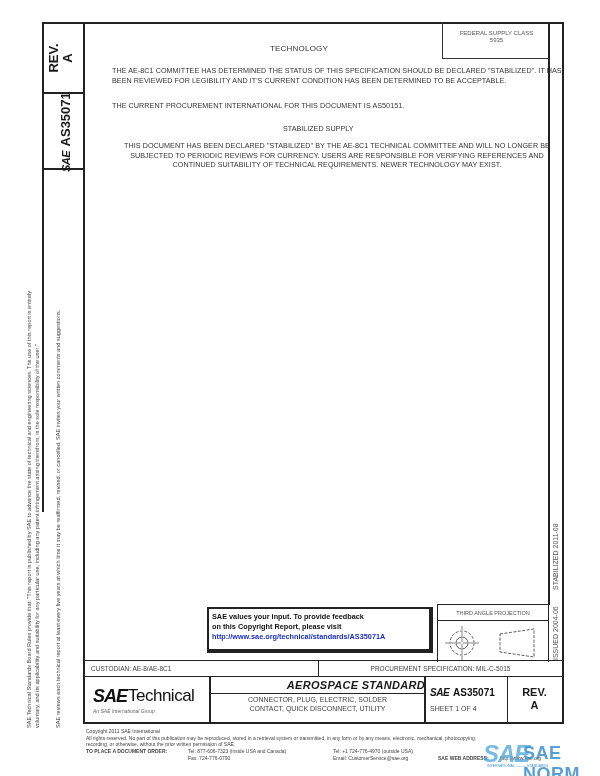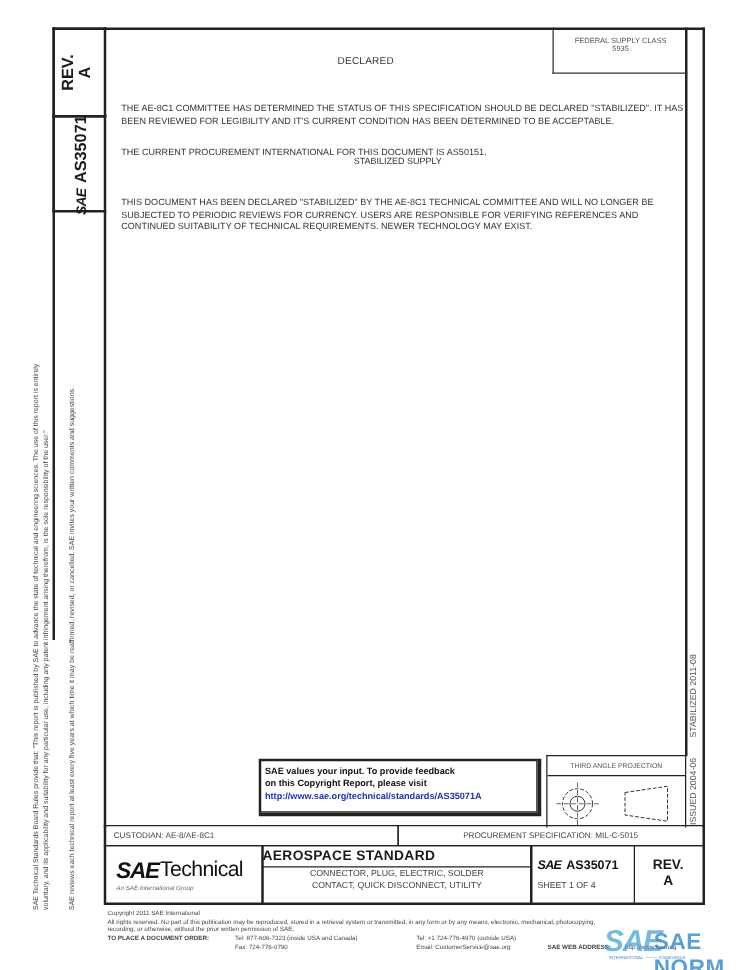--- a/index.html
+++ b/index.html
@@ -18,21 +18,21 @@
   .docnum-box { left: 42px; top: 92px; width: 43px; height: 78px; border: 2px solid #222; border-right: none; }
   .vtext { position: absolute; white-space: nowrap; transform: rotate(-90deg); transform-origin: center center; }
   .rev-label { font-weight: bold; font-size: 13px; text-align: center; line-height: 14px; }
   .docnum-label { font-weight: bold; font-size: 13px; }
   .sae-mini { font-weight: 900; font-style: italic; font-size: 11px; letter-spacing: -0.5px; }
 
   
   .fsc-box { left: 442px; top: 22px; width: 108px; height: 37px; border-left: 1px solid #333; border-bottom: 1px solid #333; font-size: 6px; color: #555; text-align: center; padding-top: 8px; line-height: 7px; }
 
   .rationale-title { left: 270px; top: 44px; font-size: 8px; color: #333; letter-spacing: 0.2px; }
-  .body-p { left: 97px; width: 450px; font-size: 7.2px; color: #333; line-height: 9.5px; letter-spacing: 0.05px; margin-top: 16px; }
+  .body-p { left: 112px; width: 450px; font-size: 7.2px; color: #333; line-height: 9.5px; letter-spacing: 0.05px; }
   .stab-title { left: 283px; top: 124px; font-size: 7.2px; color: #333; }
 
   
   .disclaimer { left: 0px; top: 0px; }
   .disc-line { position: absolute; font-size: 5.6px; color: #444; white-space: nowrap; transform: rotate(-90deg); transform-origin: left top; }
 
   
   .issue-text { font-size: 7px; color: #555; white-space: nowrap; transform: rotate(-90deg); transform-origin: left top; position: absolute; }
 
   
@@ -50,21 +50,21 @@
   
   .tb-logo { left: 83px; top: 676px; width: 128px; height: 48px; border: 2px solid #222; border-top: 1px solid #222; }
   .tb-title { left: 210px; top: 676px; width: 215px; height: 48px; border-bottom: 2px solid #222; border-top: 1px solid #222; }
   .tb-docnum { left: 424px; top: 676px; width: 84px; height: 48px; border: 2px solid #222; border-top: 1px solid #222; border-right: 1px solid #222; }
   .tb-rev { left: 507px; top: 676px; width: 57px; height: 48px; border: 2px solid #222; border-top: 1px solid #222; border-left: none; }
 
   .logo-sae { position: absolute; left: 8px; top: 9px; font-size: 18px; font-weight: 900; font-style: italic; letter-spacing: -1px; color: #111; }
   .logo-aero { position: absolute; left: 43px; top: 9px; font-size: 17px; color: #111; letter-spacing: -0.5px; }
   .logo-sub { position: absolute; left: 8px; top: 31px; font-size: 5px; color: #666; font-style: italic; }
 
-  .std-title { position: absolute; left: 0; top: 2px; width: 100%; text-align: left; font-size: 11px; font-weight: bold; letter-spacing: 0.3px; border-bottom: 1px solid #222; height: 15px; line-height: 13px; }
+  .std-title { position: absolute; left: 0; top: 2px; width: 100%; text-align: right; font-size: 11px; font-weight: bold; letter-spacing: 0.3px; border-bottom: 1px solid #222; height: 15px; line-height: 13px; font-style: italic; }
   .std-desc { position: absolute; left: 0; top: 18px; width: 100%; text-align: center; font-size: 7px; color: #444; line-height: 9px; }
 
   .dn-main { position: absolute; left: 4px; top: 10px; font-size: 10px; font-weight: bold; color: #111; white-space: nowrap; }
   .dn-main .sae-mini { font-size: 10px; margin-right: 4px; }
   .dn-sheet { position: absolute; left: 4px; top: 28px; font-size: 7px; color: #444; }
 
   .rev-t { position: absolute; left: 0; top: 9px; width: 100%; text-align: center; font-size: 11px; font-weight: bold; line-height: 13px; }
 
   
   .footer { left: 86px; top: 728px; font-size: 5px; color: #444; line-height: 6.5px; white-space: nowrap; }
@@ -100,25 +100,25 @@
 </div>
 
 <div class="abs frame-outer"></div>
 <div class="abs frame-inner-right"></div>
 
 <div class="abs fsc-box">
   <div>FEDERAL SUPPLY CLASS</div>
   <div>5935</div>
 </div>
 
-<div class="abs rationale-title">DECLARED</div>
+<div class="abs rationale-title">TECHNOLOGY</div>
 <div class="abs body-p" style="top:66px;">THE AE-8C1 COMMITTEE HAS DETERMINED THE STATUS OF THIS SPECIFICATION SHOULD BE DECLARED "STABILIZED". IT HAS BEEN REVIEWED FOR LEGIBILITY AND IT'S CURRENT CONDITION HAS BEEN DETERMINED TO BE ACCEPTABLE.</div>
 <div class="abs body-p" style="top:101px;">THE CURRENT PROCUREMENT INTERNATIONAL FOR THIS DOCUMENT IS AS50151.</div>
 <div class="abs stab-title">STABILIZED SUPPLY</div>
-<div class="abs body-p" style="top:141px;">THIS DOCUMENT HAS BEEN DECLARED "STABILIZED" BY THE AE-8C1 TECHNICAL COMMITTEE AND WILL NO LONGER BE SUBJECTED TO PERIODIC REVIEWS FOR CURRENCY. USERS ARE RESPONSIBLE FOR VERIFYING REFERENCES AND CONTINUED SUITABILITY OF TECHNICAL REQUIREMENTS. NEWER TECHNOLOGY MAY EXIST.</div>
+<div class="abs body-p" style="top:141px;text-align:center;">THIS DOCUMENT HAS BEEN DECLARED "STABILIZED" BY THE AE-8C1 TECHNICAL COMMITTEE AND WILL NO LONGER BE SUBJECTED TO PERIODIC REVIEWS FOR CURRENCY. USERS ARE RESPONSIBLE FOR VERIFYING REFERENCES AND CONTINUED SUITABILITY OF TECHNICAL REQUIREMENTS. NEWER TECHNOLOGY MAY EXIST.</div>
 
 <div class="issue-text" style="left:552px; top:660px;">ISSUED   2004-06</div>
 <div class="issue-text" style="left:552px; top:590px;">STABILIZED   2011-08</div>
 
 <div class="abs feedback">
   <div>SAE values your input. To provide feedback</div>
   <div>on this Copyright Report, please visit</div>
   <a>http://www.sae.org/technical/standards/AS35071A</a>
 </div>
 

